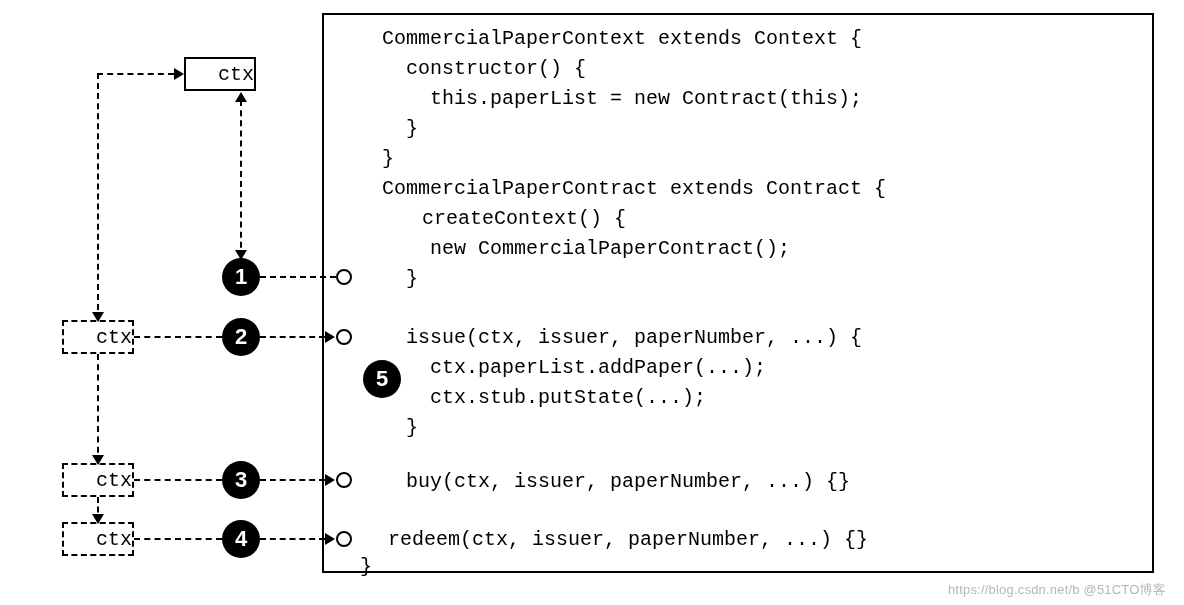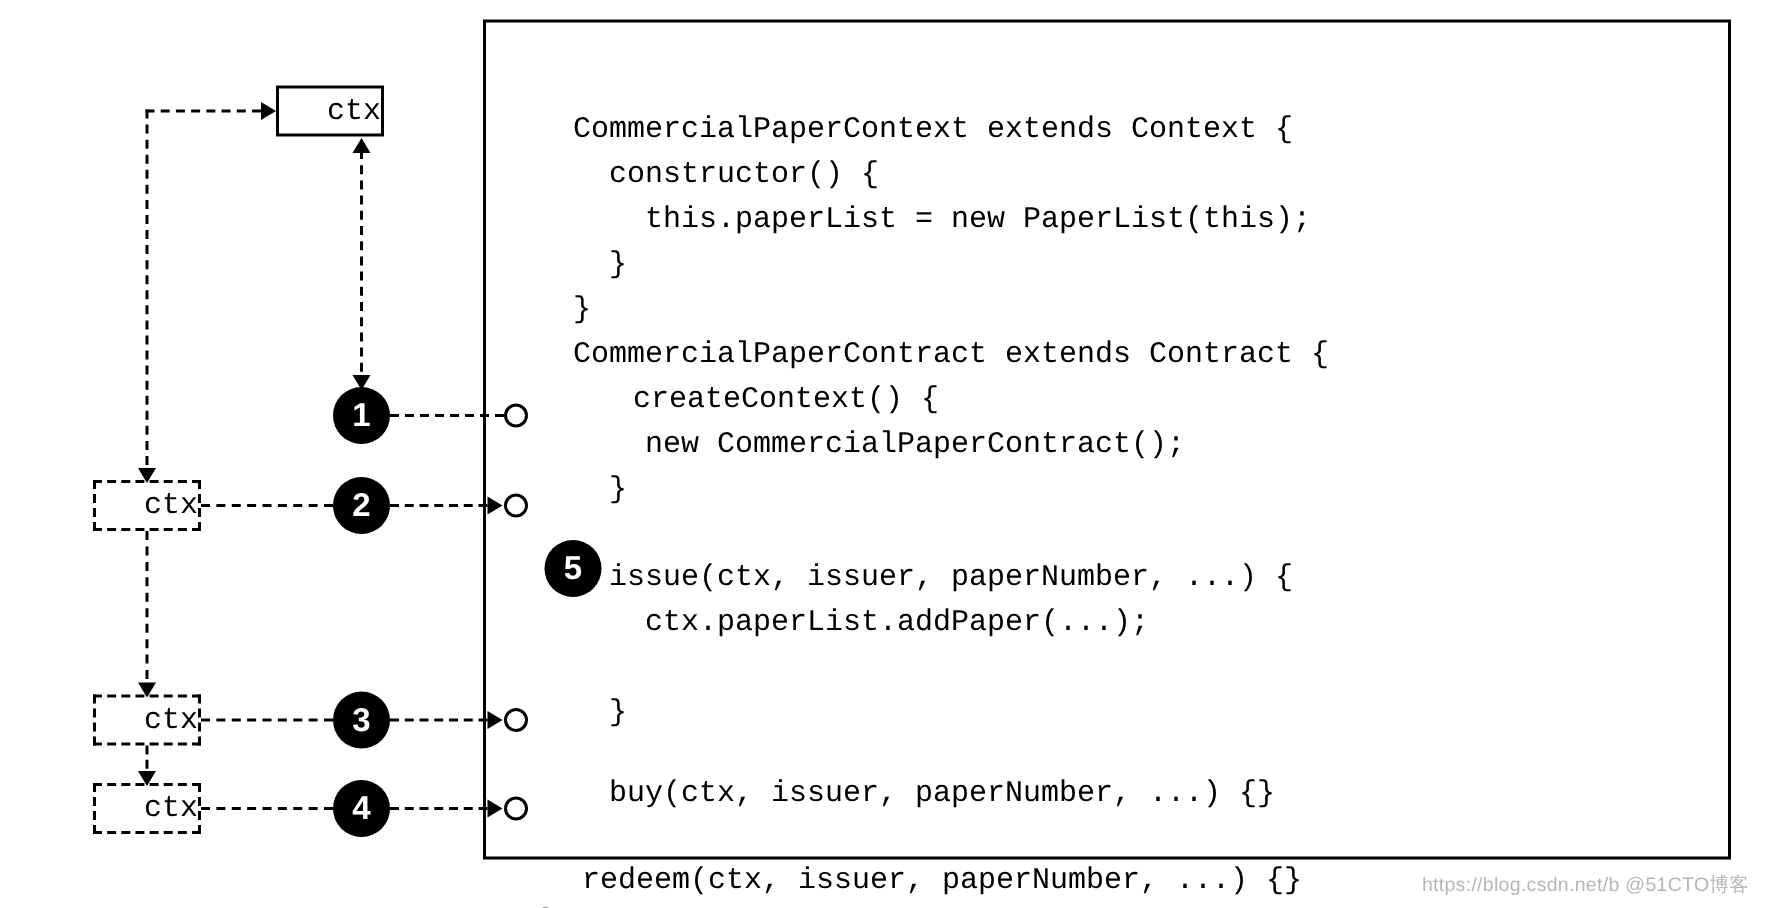--- a/index.html
+++ b/index.html
@@ -25,21 +25,20 @@
     width: 832px;
     height: 560px;
     border: 2.5px solid #000;
     box-sizing: border-box;
     background: #fff;
   }
   .code-line {
     position: absolute;
     white-space: pre;
     line-height: 1;
-    margin-top: 48px;
   }
   .ctx-box {
     position: absolute;
     border: 2px solid #000;
     background: #fff;
     width: 72px;
     height: 34px;
     display: flex;
     align-items: center;
     justify-content: flex-end;
@@ -114,30 +113,31 @@
 </style>
 </head>
 <body>
 
 <div class="stage">
 
   <div class="code-frame"></div>
 
   <div class="code-line" style="left:382px; top:29px;">CommercialPaperContext extends Context {</div>
   <div class="code-line" style="left:382px; top:59px;">  constructor() {</div>
-  <div class="code-line" style="left:382px; top:89px;">    this.paperList = new PaperList(this);</div>
+  <div class="code-line" style="left:382px; top:89px;">    this.paperList = new Contract(this);</div>
   <div class="code-line" style="left:382px; top:119px;">  }</div>
   <div class="code-line" style="left:382px; top:149px;">}</div>
   <div class="code-line" style="left:382px; top:179px;">CommercialPaperContract extends Contract {</div>
   <div class="code-line" style="left:398px; top:209px;">  createContext() {</div>
   <div class="code-line" style="left:382px; top:239px;">    new CommercialPaperContract();</div>
   <div class="code-line" style="left:382px; top:269px;">  }</div>
 
   <div class="code-line" style="left:382px; top:328px;">  issue(ctx, issuer, paperNumber, ...) {</div>
   <div class="code-line" style="left:382px; top:358px;text-align:right;">    ctx.paperList.addPaper(...);</div>
+  <div class="code-line" style="left:382px; top:388px;">    ctx.stub.putState(...);</div>
   <div class="code-line" style="left:382px; top:418px;">  }</div>
 
   <div class="code-line" style="left:382px; top:472px;">  buy(ctx, issuer, paperNumber, ...) {}</div>
 
   <div class="code-line" style="left:364px; top:530px;">  redeem(ctx, issuer, paperNumber, ...) {}</div>
   <div class="code-line" style="left:360px; top:557px;">}</div>
 
   <div class="ctx-box" style="left:184px; top:57px;">
     <span>ctx</span>
   </div>

